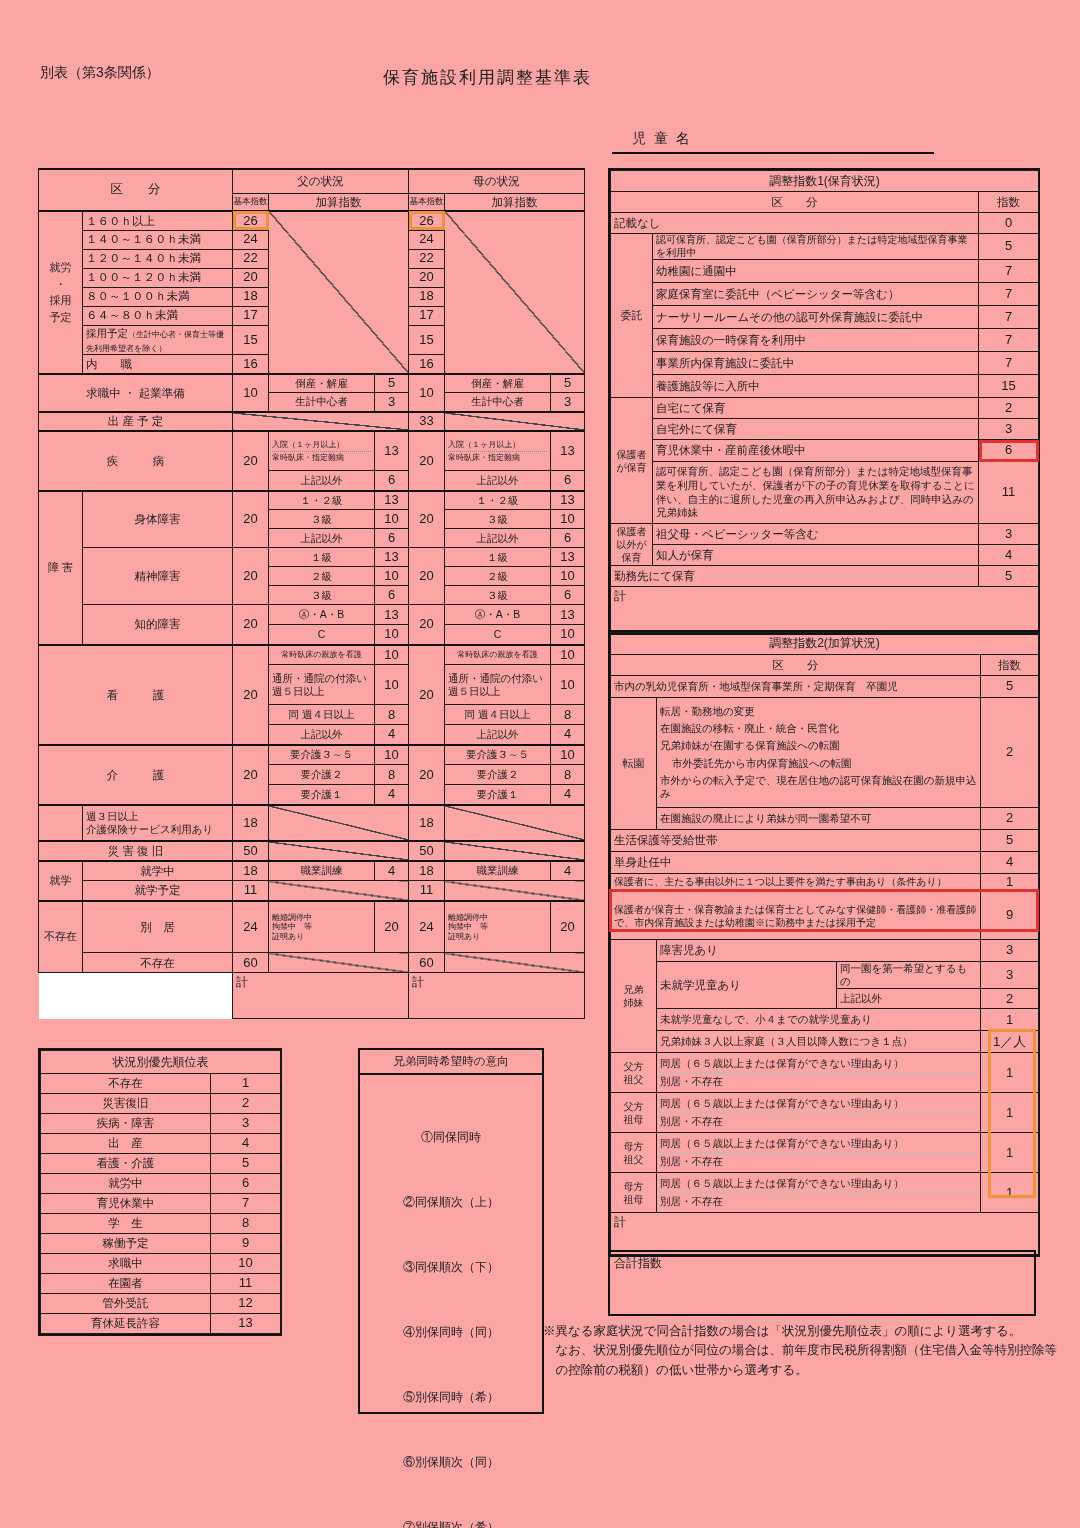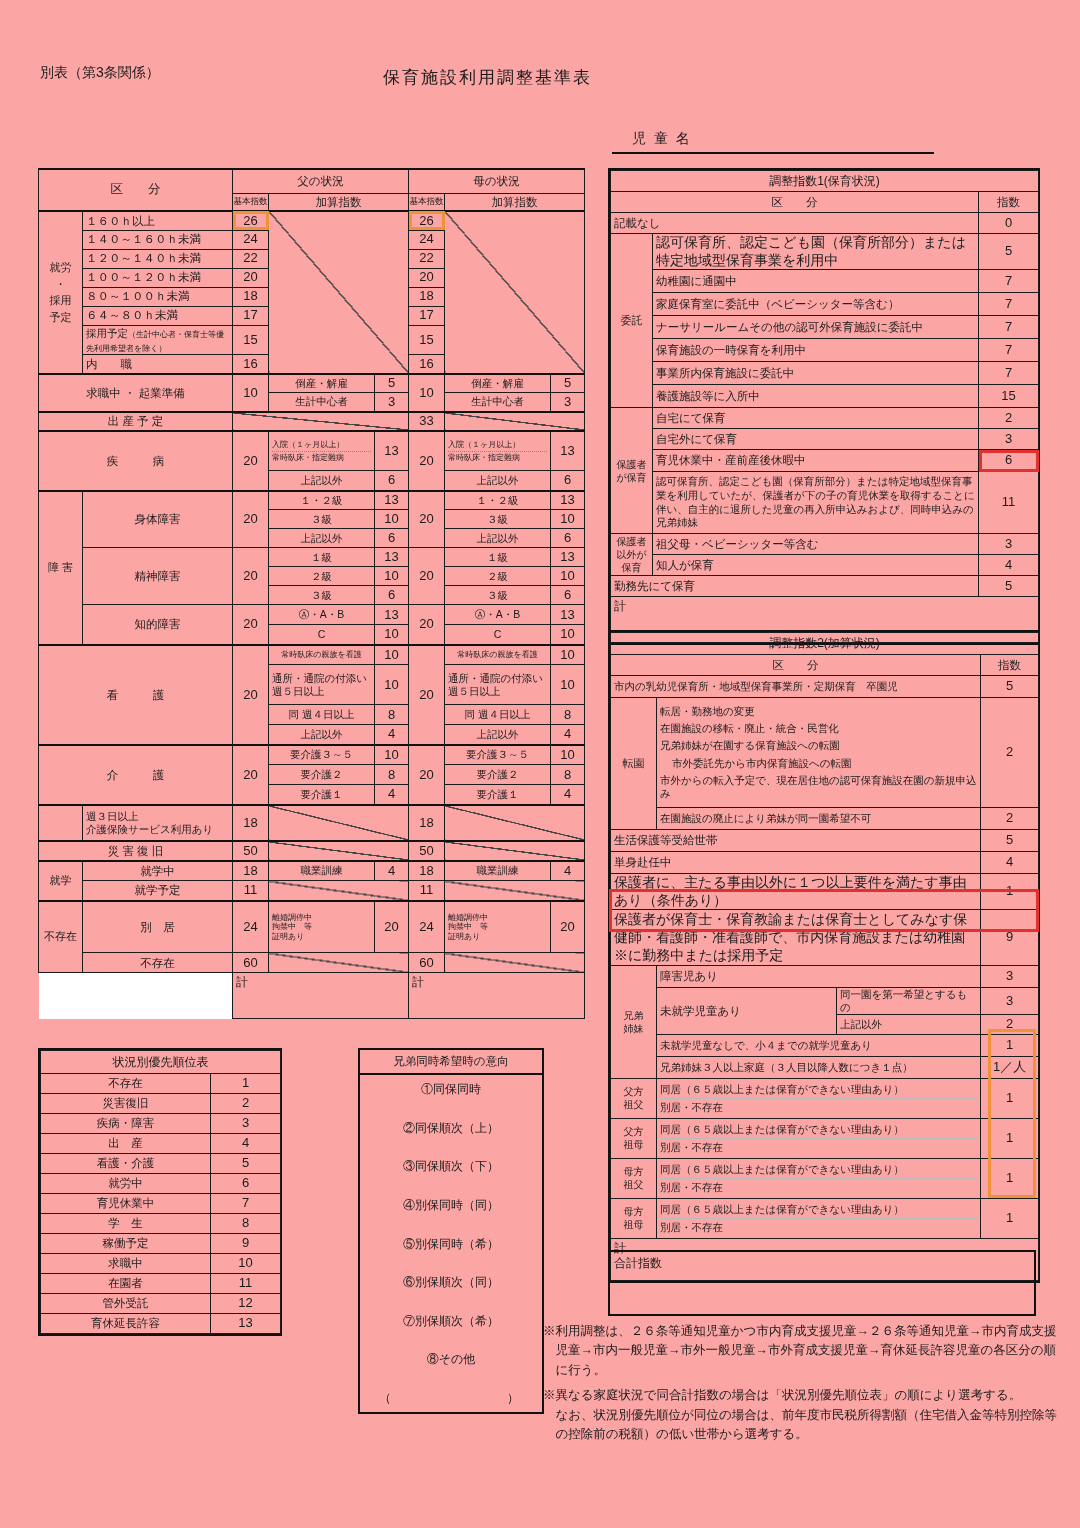--- a/index.html
+++ b/index.html
@@ -4,21 +4,21 @@
 <style>
   html,body{margin:0;padding:0;background:#e8e8e8;}
   .page{position:relative;width:1080px;height:1528px;background:#fca5a5;color:#1c1c1c;
         font-family:Liberation Sans, sans-serif;overflow:hidden;}
   .abs{position:absolute;}
   table{border-collapse:collapse;table-layout:fixed;}
   td{border:1px solid #1c1c1c;padding:0 3px;font-size:11.5px;vertical-align:middle;
      overflow:hidden;line-height:1.25;}
   .c{text-align:center;}
   .num{text-align:center;font-size:13px;}
-  .sm{font-size:14px;}
+  .sm{font-size:10px;}
   .xs{font-size:8px;line-height:1.15;}
   .s10{font-size:10.5px;}
   .diag{background:linear-gradient(to right top,transparent calc(50% - 0.7px),#444 calc(50% - 0.7px),#444 calc(50% + 0.7px),transparent calc(50% + 0.7px));}
   .box-orange{outline:3px solid #f0923c;outline-offset:-3px;}
   .box-red{outline:3px solid #e13232;outline-offset:-3px;}
   tr.sec>td{border-top:2px solid #111;}
   .void{border:none;background:#fff;}
   .total-cell{vertical-align:top;font-size:12px;padding-top:2px;}
   .vg{text-align:center;font-size:11px;padding:0 1px;}
   .vg span{display:block;line-height:1.5;}
@@ -26,21 +26,21 @@
   .vg-sm span{display:block;line-height:1.3;}
   .hdr-title{font-size:17px;letter-spacing:2px;text-align:center;}
   .hdr-ref{font-size:14px;}
   .split2 div{padding:1px 0;}
   .split2 div:first-child{border-bottom:1px dotted #888;}
   .two-line div{padding:2px 0;}
   .two-line div:first-child{border-bottom:1px solid #bbb;}
   .overlay{position:absolute;pointer-events:none;}
   .notes p{margin:0 0 6px 0;font-size:12.5px;line-height:1.55;padding-left:1em;text-indent:-1em;}
   .notes p.cont{text-indent:0;}
-  .opt{font-size:12px;text-align:center;}
+  .opt{font-size:12px;text-align:center;margin-top:48px;}
 </style>
 </head>
 <body>
 
 <div class="page">
 
   <div class="abs hdr-ref" style="left:40px;top:64px;">別表（第3条関係）</div>
   <div class="abs hdr-title" style="left:383px;top:66px;">保育施設利用調整基準表</div>
 
   <div class="abs" style="left:584px;top:130px;font-size:14px;letter-spacing:2px;margin-left:48px;">児 童 名</div>
@@ -649,18 +649,17 @@
       <div class="opt">④別保同時（同）</div>
       <div class="opt">⑤別保同時（希）</div>
       <div class="opt">⑥別保順次（同）</div>
       <div class="opt">⑦別保順次（希）</div>
       <div class="opt">⑧その他</div>
       <div class="opt" style="letter-spacing:4px">（　　　　　　　）</div>
     </div>
   </div>
 
   <div class="abs notes" style="left:543px;top:1322px;width:524px;">
-    <p>※利用調整は、２６条等通知児童かつ市内育成支援児童→２６条等通知児童→市内育成支援児童→市内一般児童→市外一般児童→市外育成支援児童→育休延長許容児童の各区分の順に行う。</p>
     <p style="margin-bottom:0">※異なる家庭状況で同合計指数の場合は「状況別優先順位表」の順により選考する。</p>
     <p class="cont">なお、状況別優先順位が同位の場合は、前年度市民税所得割額（住宅借入金等特別控除等の控除前の税額）の低い世帯から選考する。</p>
   </div>
 
 </div>
 
 </body></html>

